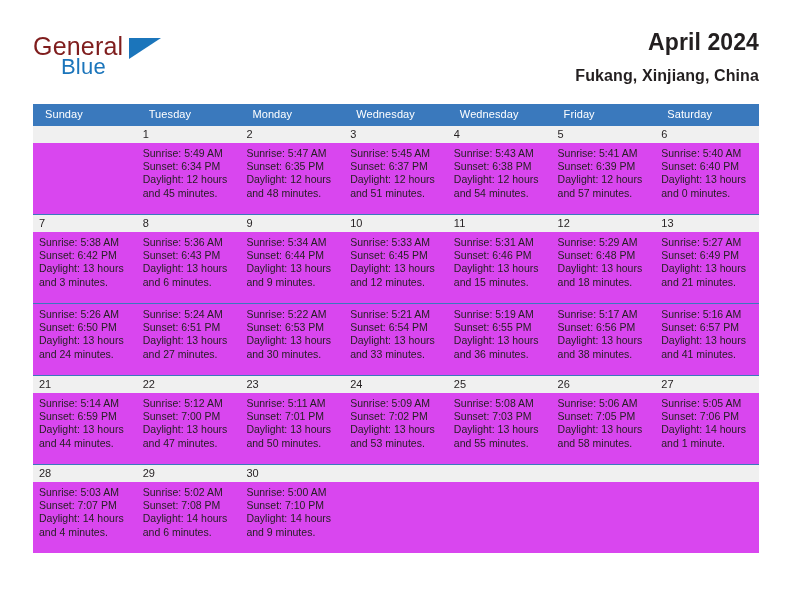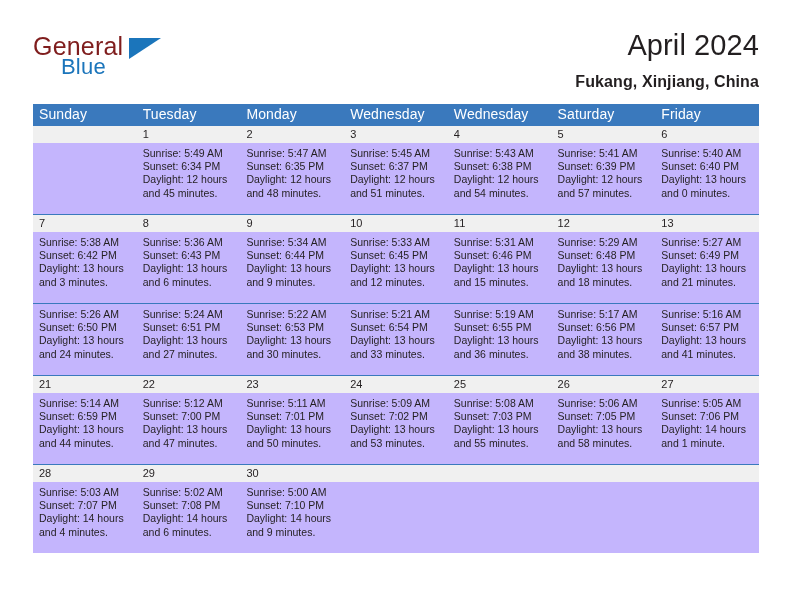--- a/index.html
+++ b/index.html
@@ -66,22 +66,22 @@
     border-bottom: 21px solid transparent;
   }
 
   .title-block {
     position: absolute;
     right: 0;
     top: 0;
     text-align: right;
   }
   .cal-title {
-    font-size: 29px;
-    font-weight: 400;
+    font-size: 23px;
+    font-weight: 700;
     color: #231f20;
     line-height: 1.08;
     letter-spacing: .1px;
   }
   .cal-subtitle {
     margin-top: 12px;
     font-size: 16px;
     font-weight: 700;
     color: #231f20;
     letter-spacing: .1px;
@@ -95,23 +95,23 @@
     width: 726px;
   }
   .weekhead {
     display: grid;
     grid-template-columns: repeat(7, 1fr);
     background: #3a79bd;
     height: 21px;
   }
   .weekhead div {
     color: #ffffff;
-    font-size: 14px;
+    font-size: 11px;
     line-height: 21px;
-    padding-left: 6px;
+    padding-left: 12px;
     letter-spacing: .1px;
     white-space: nowrap;
   }
 
   .week {
     border-top: 1px solid #3a79bd;
   }
   .week:first-of-type {
     border-top: none;
   }
@@ -124,21 +124,21 @@
   .week-numbers div {
     font-size: 11px;
     line-height: 17px;
     padding-left: 6px;
     color: #231f20;
   }
   .week-body {
     display: grid;
     grid-template-columns: repeat(7, 1fr);
     min-height: 71px;
-    background: #c4b5fd;
+    background: #d946ef;
   }
   .week-body .cell {
     padding: 4px 6px 0 6px;
     box-sizing: border-box;
   }
   .cell p {
     margin: 0;
     font-size: 10.5px;
     line-height: 13.2px;
     color: #231f20;
@@ -167,22 +167,22 @@
   </div>
 
   <div class="calendar">
 
     <div class="weekhead">
       <div>Sunday</div>
       <div>Tuesday</div>
       <div>Monday</div>
       <div>Wednesday</div>
       <div>Wednesday</div>
+      <div>Friday</div>
       <div>Saturday</div>
-      <div>Friday</div>
     </div>
 
     <div class="week">
       <div class="week-numbers">
         <div></div>
         <div>1</div>
         <div>2</div>
         <div>3</div>
         <div>4</div>
         <div>5</div>

